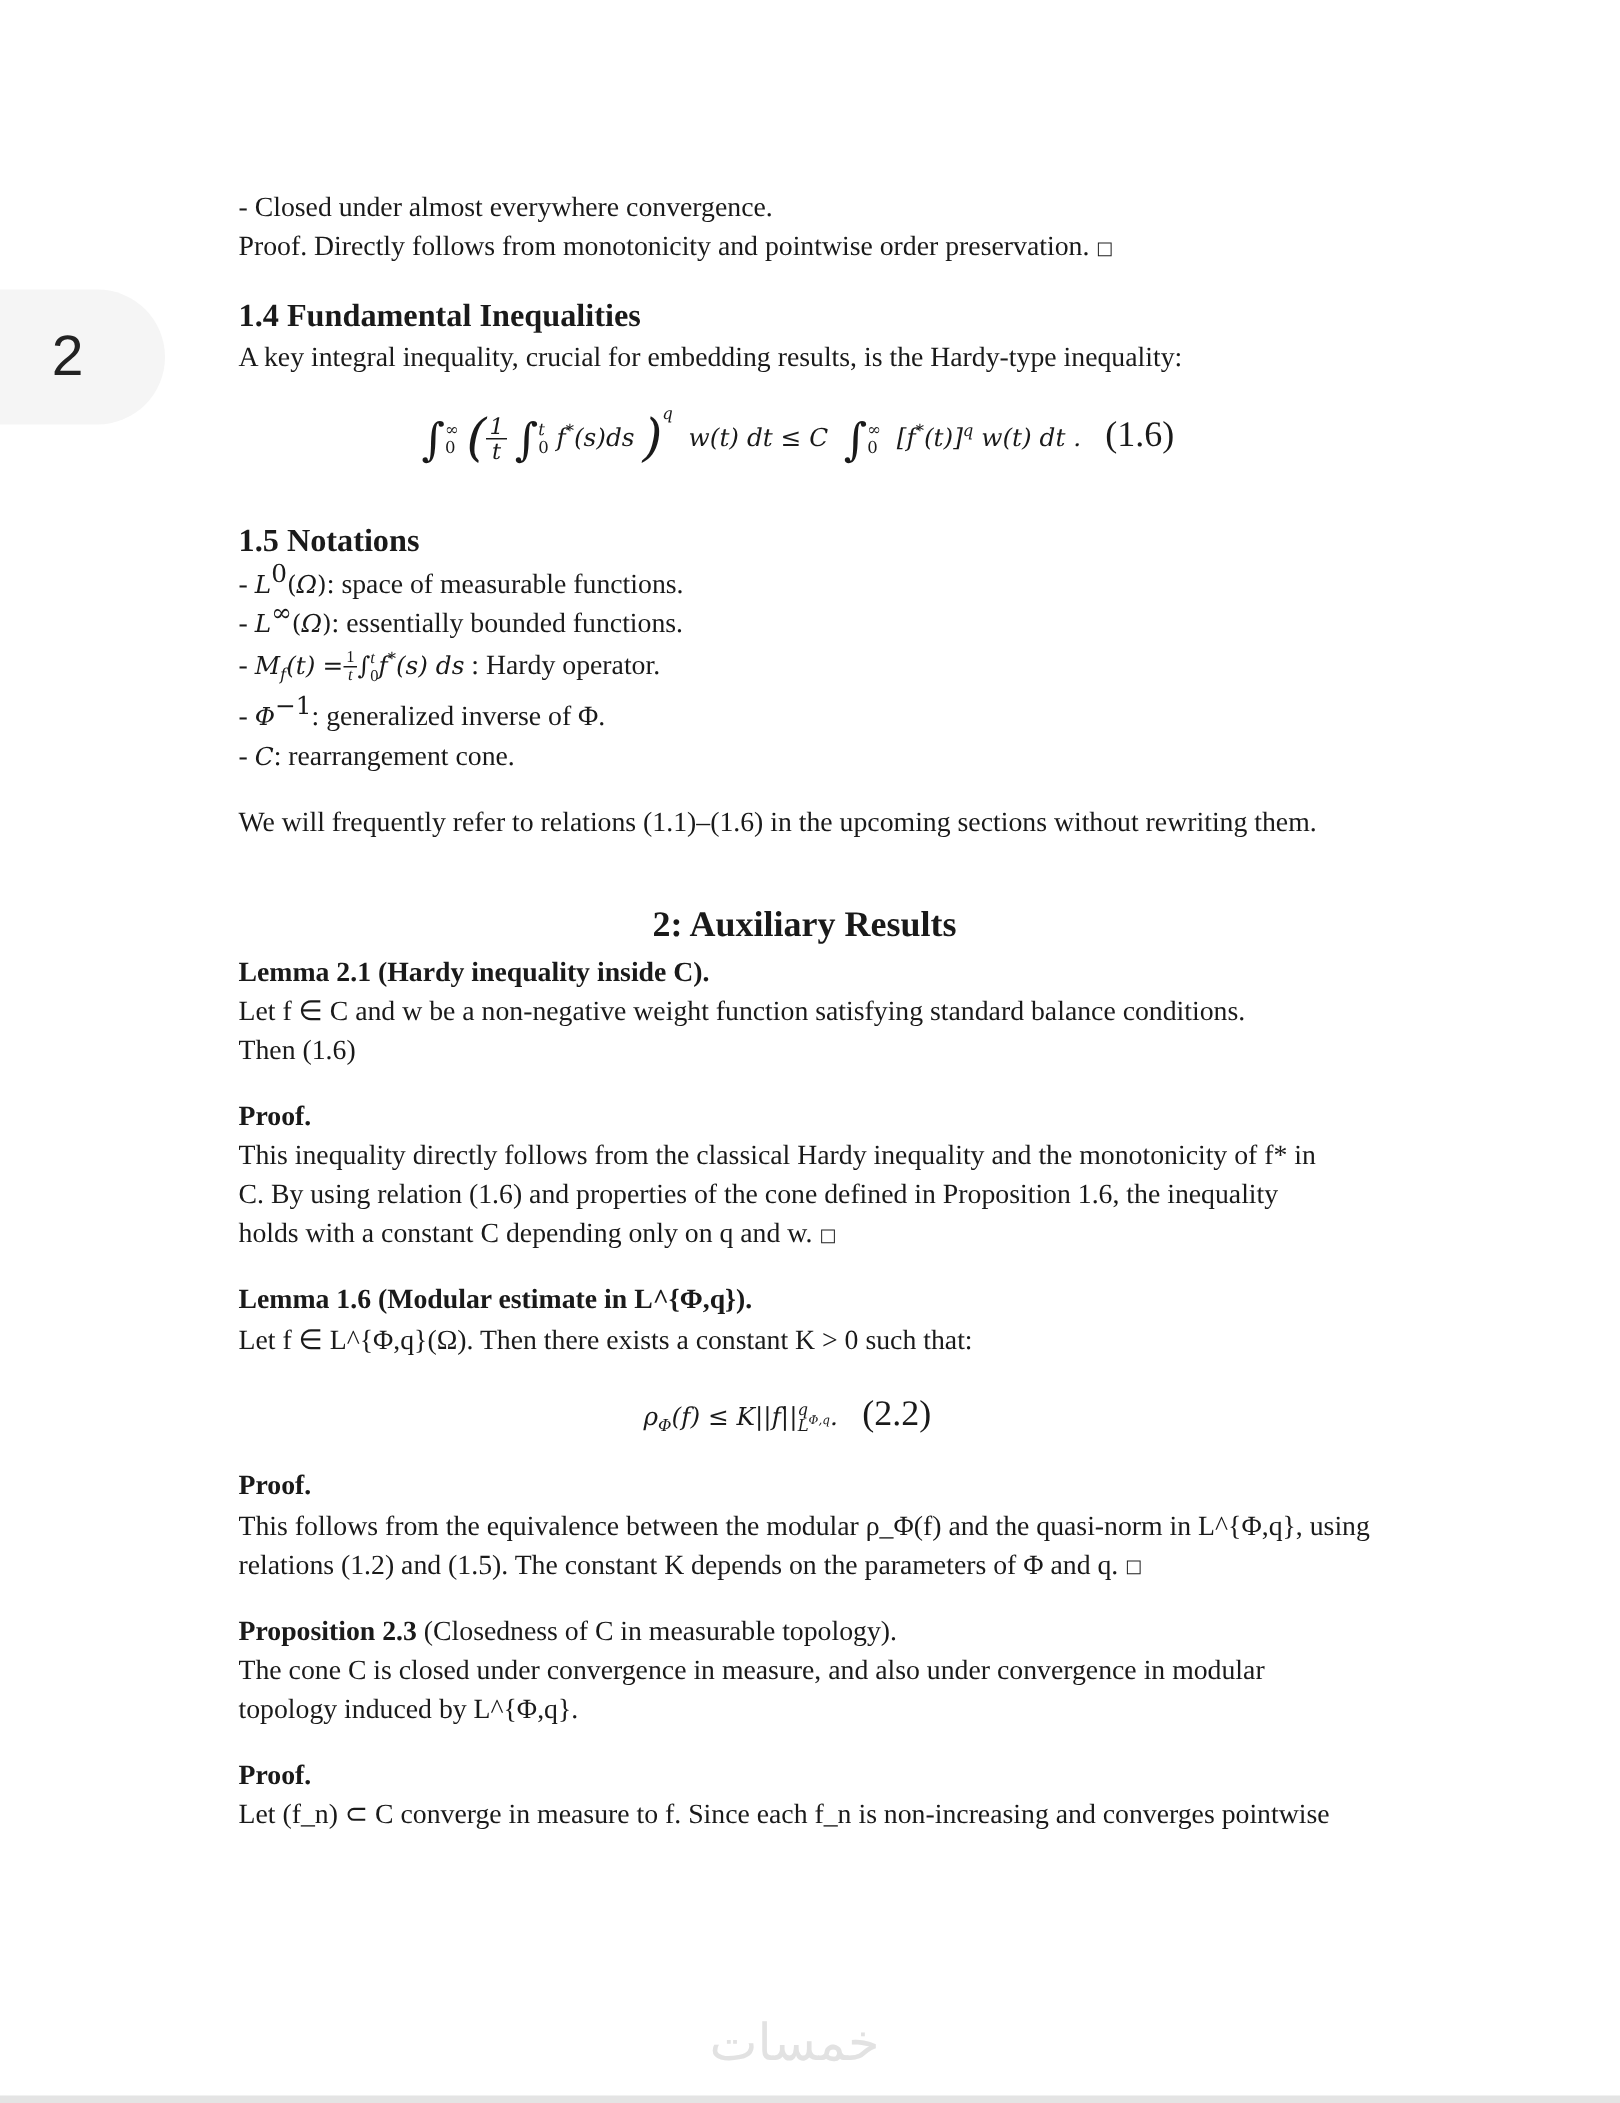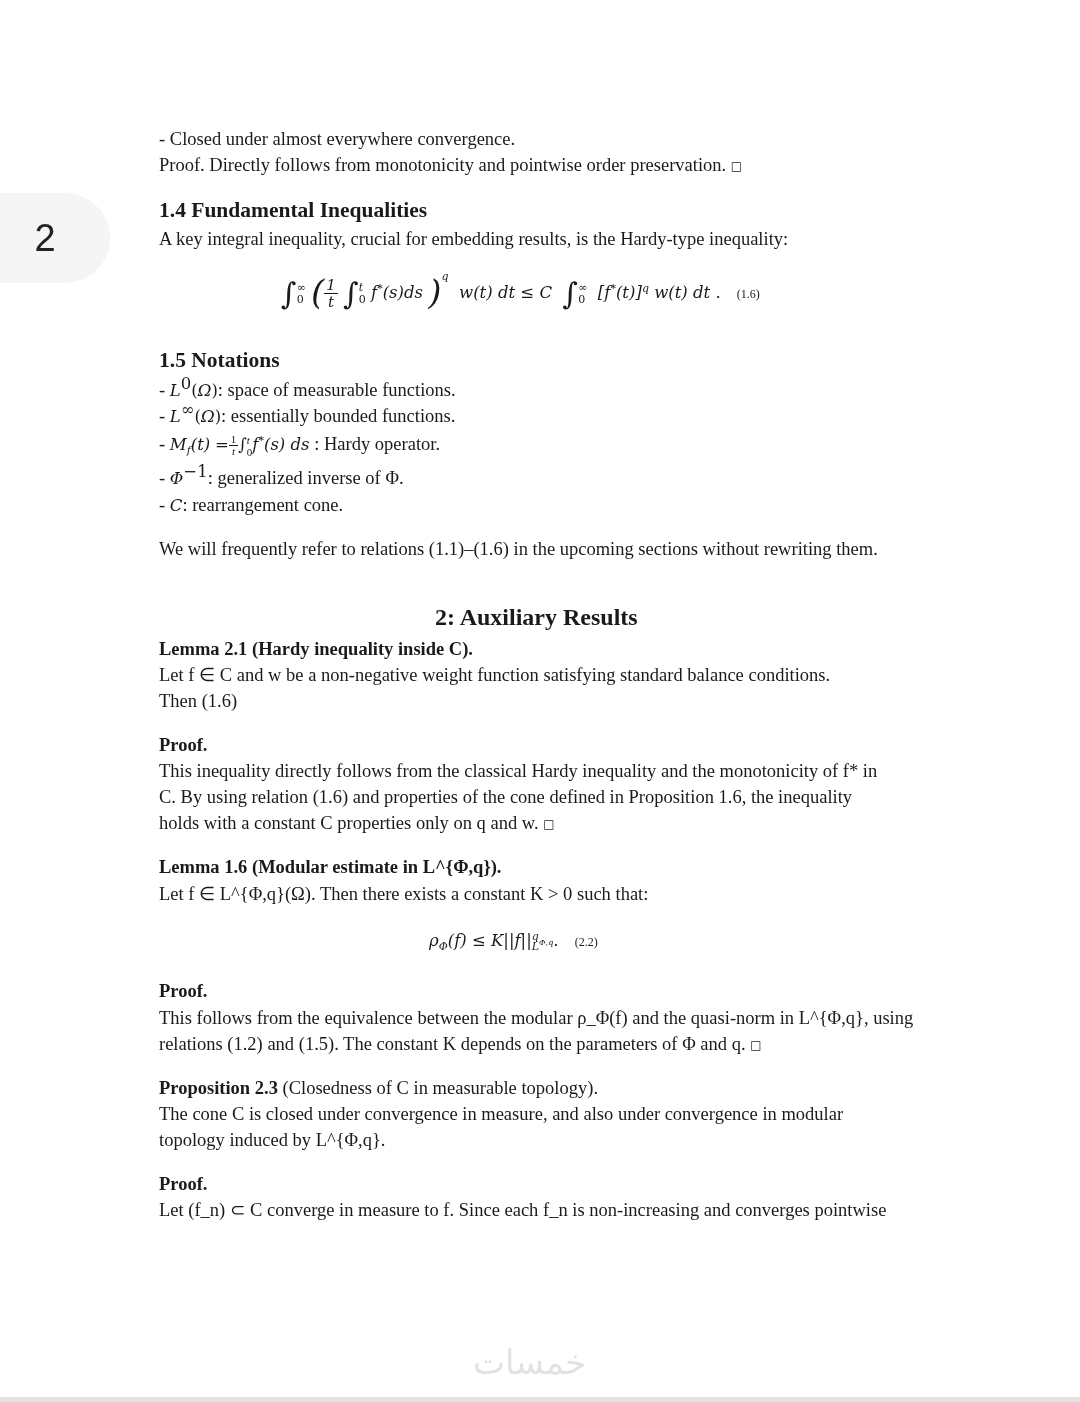--- a/index.html
+++ b/index.html
@@ -24,21 +24,21 @@
   .b { font-weight:bold; }
   .m { font-family:"DejaVu Serif", serif; font-style:italic; font-size:16.5px; }
   .mu { font-family:"DejaVu Serif", serif; font-size:16.5px; }
   sup, sub { font-size:11px; line-height:0; }
   .qed { font-family:"DejaVu Sans", sans-serif; font-size:12px; vertical-align:1px; }
   .eq { position:absolute; white-space:nowrap; font-family:"DejaVu Serif", serif; font-size:17px; }
   .eq .int { font-size:30px; font-style:normal; vertical-align:-6px; }
   .eq .paren { font-size:34px; vertical-align:-6px; font-weight:lighter; }
   .frac { display:inline-flex; flex-direction:column; align-items:center; vertical-align:middle; font-size:15px; line-height:16px; }
   .frac .num { border-bottom:1px solid #1a1a1a; padding:0 2px; }
-  .tag { font-family:"Liberation Serif", serif; font-style:normal; font-size:12px; }
+  .tag { font-family:"Liberation Serif", serif; font-style:normal; font-size:24px; }
   .limits { display:inline-flex; flex-direction:column; font-size:11px; line-height:12px; vertical-align:middle; font-style:italic; }
   .watermark {
     position:absolute; left:473px; top:1342px; font-family:"DejaVu Sans", sans-serif;
     font-size:34px; color:#e2e2e2; direction:rtl;text-align:right;
   }
   .bottom-bar { position:absolute; left:0; top:1397px; width:1080px; height:5px; background:#e4e4e4; }
 </style>
 </head>
 <body>
 
@@ -96,21 +96,21 @@
 
   <div class="line h-center" style="top:605px">2: Auxiliary Results</div>
 
   <div class="line b" style="top:637px">Lemma 2.1 (Hardy inequality inside C).</div>
   <div class="line" style="top:663px">Let f ∈ C and w be a non-negative weight function satisfying standard balance conditions.</div>
   <div class="line" style="top:689px">Then (1.6)</div>
 
   <div class="line b" style="top:733px">Proof.</div>
   <div class="line" style="top:759px">This inequality directly follows from the classical Hardy inequality and the monotonicity of f* in</div>
   <div class="line" style="top:785px">C. By using relation (1.6) and properties of the cone defined in Proposition 1.6, the inequality</div>
-  <div class="line" style="top:811px"><span>holds with a constant C properties only on q and w.</span> <span class="qed">□</span></div>
+  <div class="line" style="top:811px"><span>holds with a constant C depending only on q and w.</span> <span class="qed">□</span></div>
 
   <div class="line b" style="top:855px">Lemma 1.6 (Modular estimate in L^{Φ,q}).</div>
   <div class="line" style="top:882px">Let f ∈ L^{Φ,q}(Ω). Then there exists a constant K &gt; 0 such that:</div>
 
   <div class="eq" style="left:270px; top:930px;">
     <span class="m">ρ<sub>Φ</sub>(f) ≤ K||f||<sup>q</sup><sub style="margin-left:-7px">L<sup style="font-size:8px">Φ,q</sup></sub>.</span>
     &nbsp;&nbsp;<span class="tag">(2.2)</span>
   </div>
 
   <div class="line b" style="top:979px">Proof.</div>

